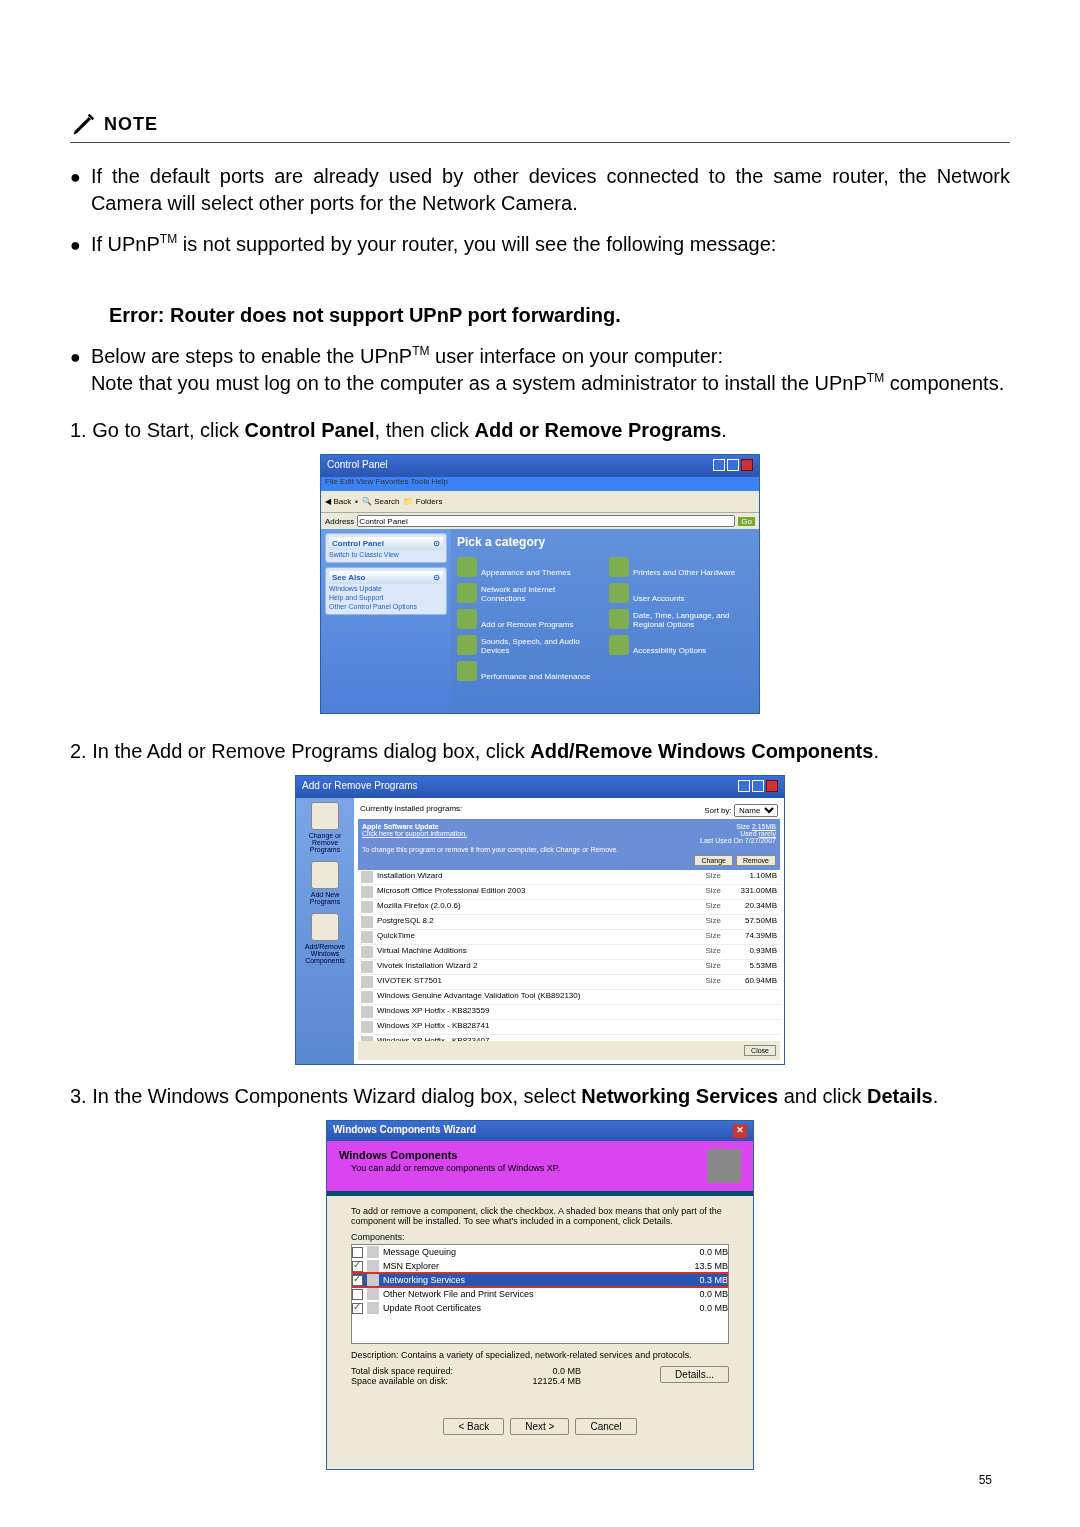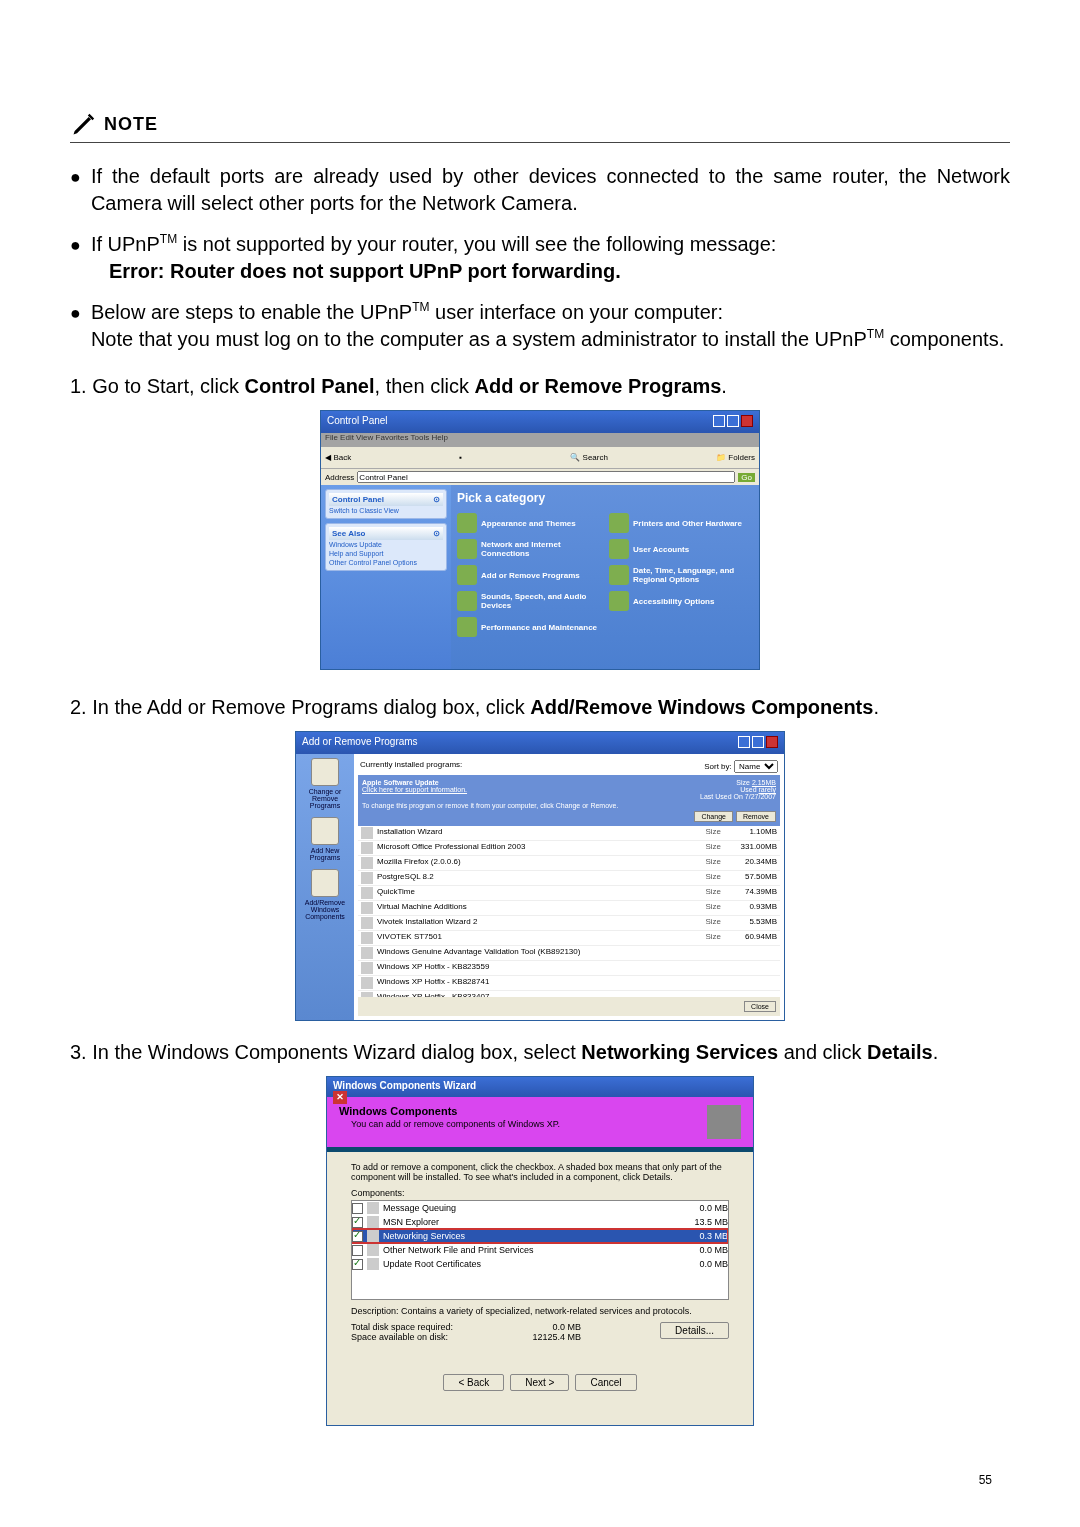--- a/index.html
+++ b/index.html
@@ -43,21 +43,21 @@
       line-height: 1.35;
       text-align: justify;
     }
     .bullet-list > li::before {
       content: "●";
       font-size: 18px;
       margin-right: 10px;
       margin-top: 2px;
     }
     .bullet-content { flex: 1; }
-    .indented { padding-left: 18px; display: block; }
+    .indented { padding-left: 18px; display: block; margin-top: 44px; }
     .tm { font-size: 12px; vertical-align: super; }
     .bold { font-weight: bold; }
     .numbered {
       font-size: 20px;
       line-height: 1.35;
       margin-bottom: 10px;
       text-align: justify;
     }
     .screenshot {
       margin: 6px auto 20px auto;
@@ -77,43 +77,43 @@
       background: linear-gradient(#3b6fd6, #2a55b0);
       color: #fff;
       padding: 4px 6px;
       font-size: 10px;
       display: flex;
       justify-content: space-between;
     }
     .cp-close { display: flex; gap: 2px; }
     .cp-close span { width: 12px; height: 12px; background: #c33; display: inline-block; border: 1px solid #800; }
     .cp-close span:first-child, .cp-close span:nth-child(2) { background: #3b6fd6; border-color: #fff; }
-    .cp-menu { height: 14px; background: #a3a3a3; padding: 0 4px; font-size: 8px; color: #333; }
-    .cp-toolbar { height: 22px; background: #ece9d8; border-bottom: 1px solid #aaa; padding: 2px 4px; display: flex; align-items: center; gap: 4px; font-size: 8px; justify-content: space-between; }
+    .cp-menu { height: 14px; background: #3b82f6; padding: 0 4px; font-size: 8px; color: #333; }
+    .cp-toolbar { height: 22px; background: #ece9d8; border-bottom: 1px solid #aaa; padding: 2px 4px; display: flex; align-items: center; gap: 4px; font-size: 8px; }
     .cp-addr { height: 16px; background: #ece9d8; padding: 1px 4px; font-size: 8px; display: flex; align-items: center; }
     .cp-addr input { flex: 1; height: 12px; font-size: 8px; margin: 0 3px; }
     .cp-body { display: flex; height: calc(100% - 74px); }
     .cp-side {
       width: 130px;
       background: linear-gradient(#6b9de8, #4c7fd6);
       padding: 4px;
       color: #003;
       font-size: 8px;
     }
     .cp-side-box { background: #dce8fa; border: 1px solid #9cb8e8; border-radius: 3px; margin-bottom: 4px; padding: 3px; }
     .cp-side-title { background: linear-gradient(#fff, #cde); color: #215dc6; font-weight: bold; padding: 2px 3px; font-size: 8px; display: flex; justify-content: space-between; }
     .cp-side-item { color: #215dc6; padding: 1px 0; font-size: 7px; }
     .cp-main {
       flex: 1;
       background: linear-gradient(#6391dc, #4b7fd0);
       padding: 6px;
     }
     .cp-main-title { color: #fff; font-weight: bold; font-size: 12px; margin-bottom: 8px; }
     .cp-cat-grid { display: grid; grid-template-columns: 1fr 1fr; gap: 6px 8px; }
-    .cp-cat { display: flex; align-items: center; gap: 4px; color: #fff; font-size: 8px; font-weight: bold; }
+    .cp-cat { display: flex; align-items: flex-end; gap: 4px; color: #fff; font-size: 8px; font-weight: normal; }
     .cp-cat-icon { width: 20px; height: 20px; background: #7eae4f; border-radius: 3px; flex-shrink: 0; }
     .arp-window {
       width: 490px;
       height: 290px;
       border: 1px solid #2a5fa0;
       background: #fff;
       position: relative;
       font-size: 9px;
       margin: 6px auto 18px auto;
     }
@@ -144,21 +144,21 @@
     .arp-close-row { display: flex; justify-content: flex-end; padding: 4px; background: #ece9d8; }
     .wcw-window {
       width: 428px;
       height: 350px;
       border: 1px solid #2a5fa0;
       background: #ece9d8;
       position: relative;
       font-size: 10px;
       margin: 2px auto 0 auto;
     }
-    .wcw-title { height: 20px; background: linear-gradient(#3b6fd6, #2a55b0); color: #fff; padding: 3px 6px; font-size: 10px; font-weight: bold; display: flex; justify-content: space-between; flex-direction: column; }
+    .wcw-title { height: 20px; background: linear-gradient(#3b6fd6, #2a55b0); color: #fff; padding: 3px 6px; font-size: 10px; font-weight: bold; display: flex; justify-content: space-between; }
     .wcw-close-x { width: 14px; height: 14px; background: #c33; color: #fff; text-align: center; line-height: 13px; font-size: 9px; }
     .wcw-header { padding: 8px 12px; background: #d946ef; border-bottom: 5px solid #0c4a6e; display: flex; justify-content: space-between; gap: 13px; }
     .wcw-header-text { flex: 1; }
     .wcw-header-title { font-weight: bold; font-size: 11px; margin-bottom: 2px; }
     .wcw-header-sub { font-size: 9px; padding-left: 12px; }
     .wcw-header-icon { width: 34px; height: 34px; background: #888; }
     .wcw-body { padding: 10px 24px; }
     .wcw-desc { font-size: 9px; margin-bottom: 6px; }
     .wcw-list { border: 1px solid #888; background: #fff; height: 100px; overflow: hidden; }
     .wcw-item { display: flex; align-items: center; padding: 1px 0; font-size: 9px; }

